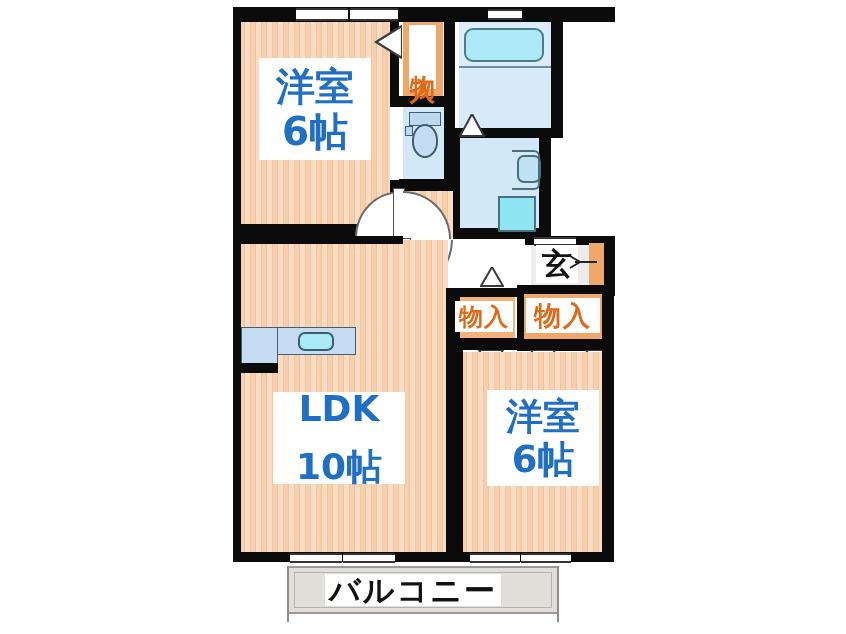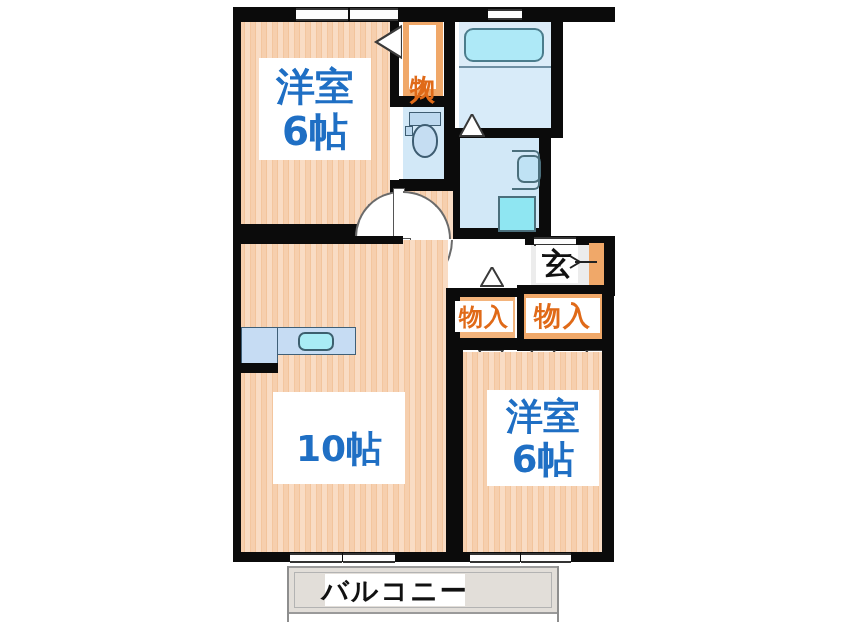--- a/index.html
+++ b/index.html
@@ -190,20 +190,21 @@
       </svg>
   </div>
 
   <div class="abs floor" style="left:240px;top:240px;width:208px;height:312px;"></div>
   <div class="abs wall" style="left:233px;top:236px;width:8px;height:324px;"></div>
   <div class="abs wall" style="left:233px;top:236px;width:170px;height:8px;"></div>
   <div class="abs wall" style="left:446px;top:288px;width:9px;height:272px;"></div>
   <div class="abs wall" style="left:233px;top:552px;width:222px;height:10px;"></div>
 
   <div class="lbl room-name lbl-blue" style="left:273px;top:392px;width:132px;height:92px;font-size:36px;">
+    <span>LDK</span>
     <span style="margin-top:22px;">10帖</span>
   </div>
 
   <div class="fix counter" style="left:241px;top:327px;width:115px;height:28px;"></div>
   <div class="fix counter" style="left:241px;top:327px;width:37px;height:38px;"></div>
   <div class="fix cooktop" style="left:298px;top:332px;width:36px;height:19px;"></div>
   <div class="abs wall" style="left:241px;top:363px;width:37px;height:10px;"></div>
 
   <div class="abs win" style="left:290px;top:553px;width:52px;height:10px;"></div>
   <div class="abs win" style="left:343px;top:553px;width:52px;height:10px;"></div>
@@ -216,21 +217,21 @@
   <div class="lbl room-name lbl-blue" style="left:487px;top:390px;width:112px;height:96px;font-size:37px;">
     <span>洋室</span>
     <span style="margin-top:6px;">6帖</span>
   </div>
 
   <div class="abs win" style="left:470px;top:553px;width:50px;height:10px;"></div>
   <div class="abs win" style="left:521px;top:553px;width:50px;height:10px;"></div>
 
   <div class="abs balcony" style="left:287px;top:566px;width:272px;height:48px;border:2px solid #9a9a9a;"></div>
   <div class="abs" style="left:294px;top:572px;width:258px;height:36px;border:1px solid #b3b3b3;background:transparent;"></div>
-  <div class="lbl lbl-black" style="left:325px;top:574px;width:140px;height:32px;font-size:27px;letter-spacing:2px;">
+  <div class="lbl lbl-black" style="left:325px;top:574px;width:176px;height:32px;font-size:31px;letter-spacing:2px;">
     <span>バルコニー</span>
   </div>
   <div class="abs" style="left:287px;top:566px;width:2px;height:56px;background:#8e8e8e;"></div>
   <div class="abs" style="left:557px;top:566px;width:2px;height:56px;background:#8e8e8e;"></div>
 
   <div class="abs wall" style="left:446px;top:540px;width:10px;height:22px;"></div>
 
 </div>
 
 </body></html>

